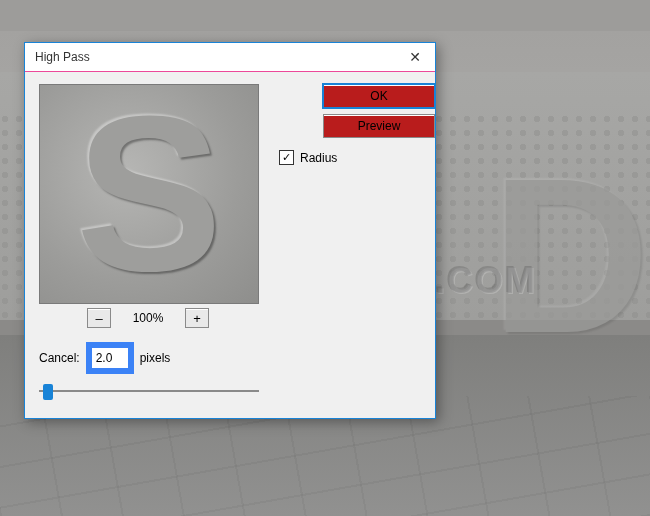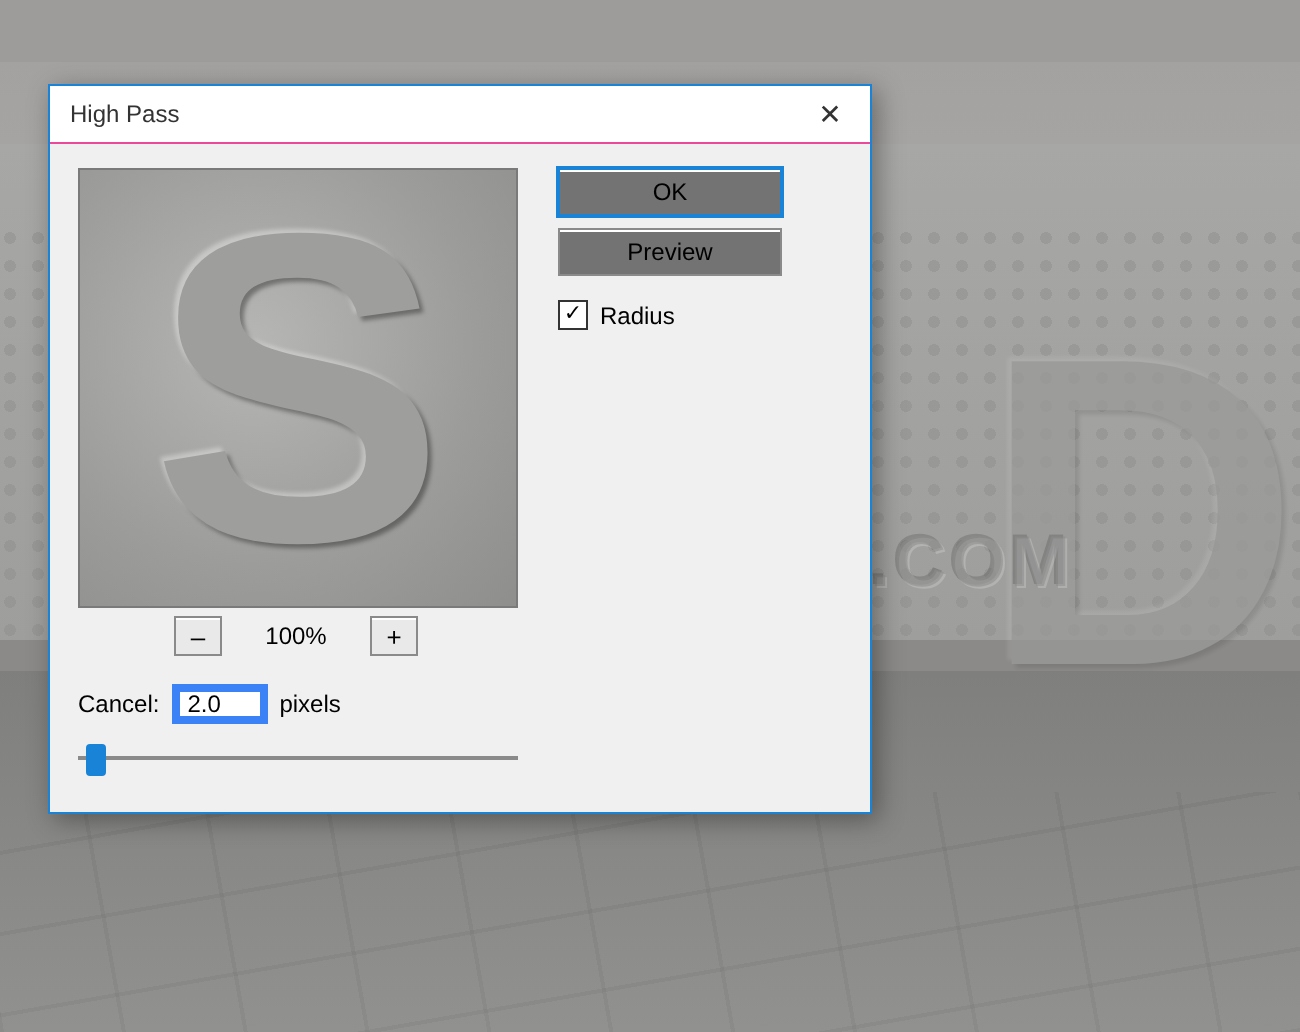--- a/index.html
+++ b/index.html
@@ -157,27 +157,28 @@
     position: absolute;
     top: 12px;
     left: 254px;
     display: flex;
     flex-direction: column;
     gap: 6px;
   }
   .winbtn {
     width: 110px;
     height: 22px;
-    background: #737373;
+    background: #b91c1c;
     border: 1px solid #8a8a8a;
     box-shadow: inset 0 1px 0 #fff;
     display: flex;
     align-items: center;
     justify-content: center;
     cursor: pointer;
+    margin-left: 44px;
   }
   .winbtn.primary {
     border: 1px solid #1883d7;
     outline: 1px solid #1883d7;
   }
   .checkline {
     display: flex;
     align-items: center;
     gap: 6px;
     margin-top: 6px;
@@ -196,22 +197,22 @@
   }
 
   .radiusrow {
     margin-top: 14px;
     display: flex;
     align-items: center;
     gap: 6px;
   }
   .numbox {
     width: 48px;
-    height: 20px;
-    border: 4px solid #3b82f6;
+    height: 32px;
+    border: 6px solid #3b82f6;
     background: #ffffff;
     padding: 0 4px;
     box-sizing: border-box;
     font: inherit;
   }
 
   .slider-wrap {
     margin-top: 8px;
     width: 220px;
     position: relative;

